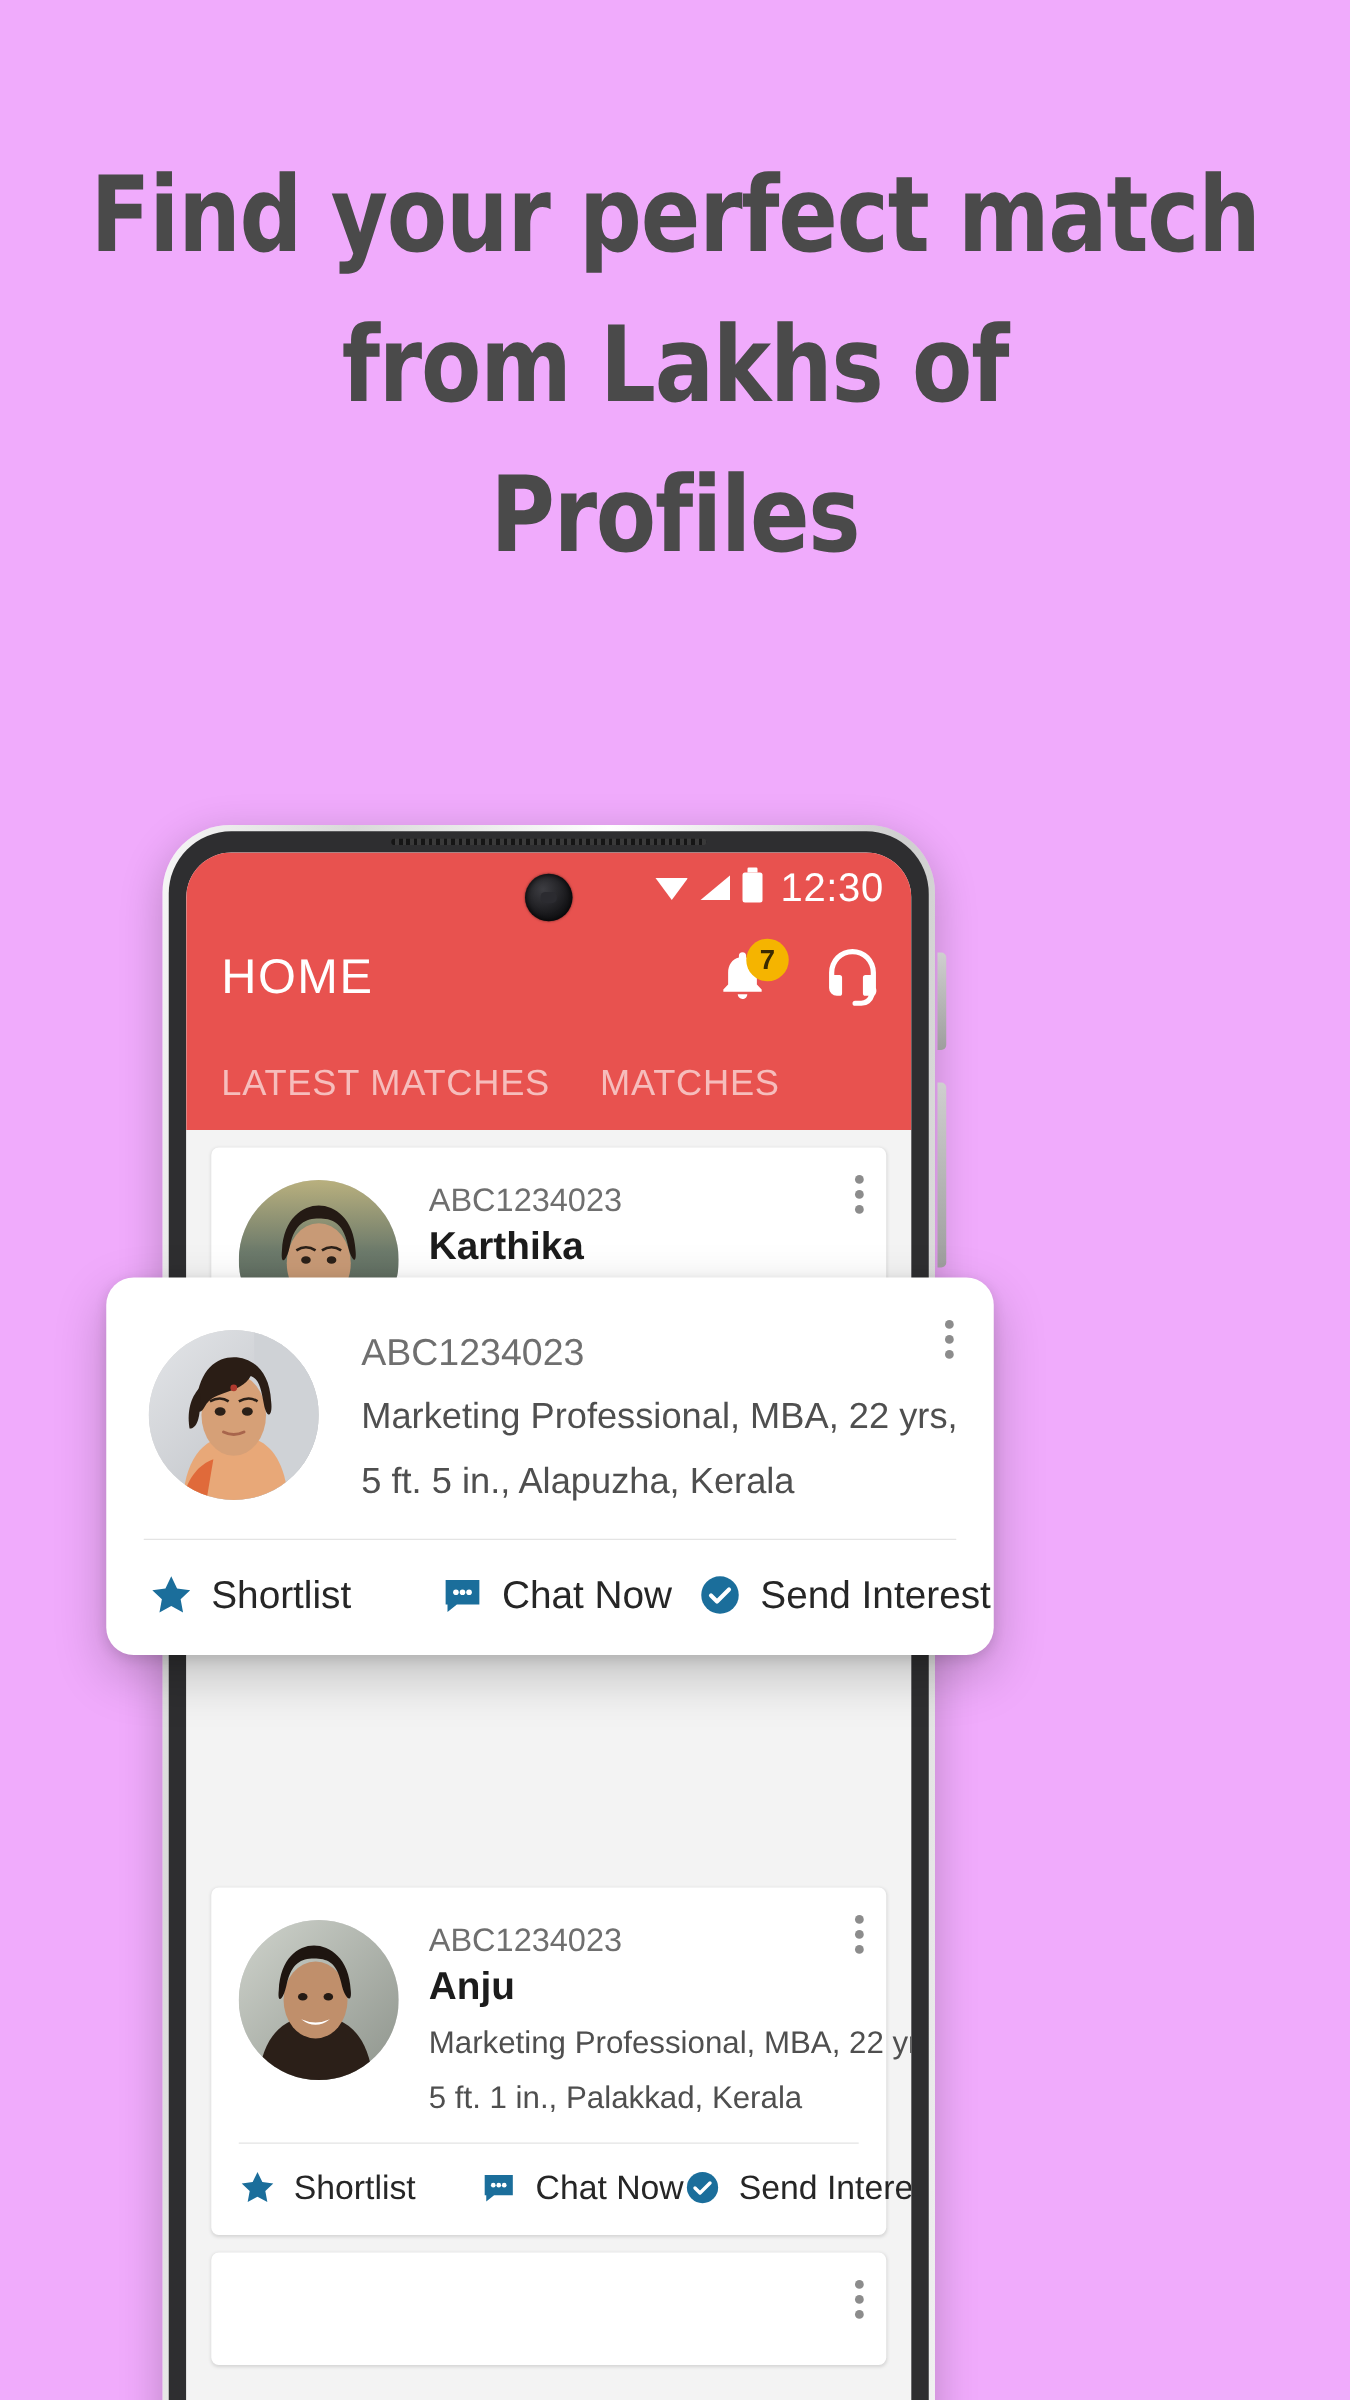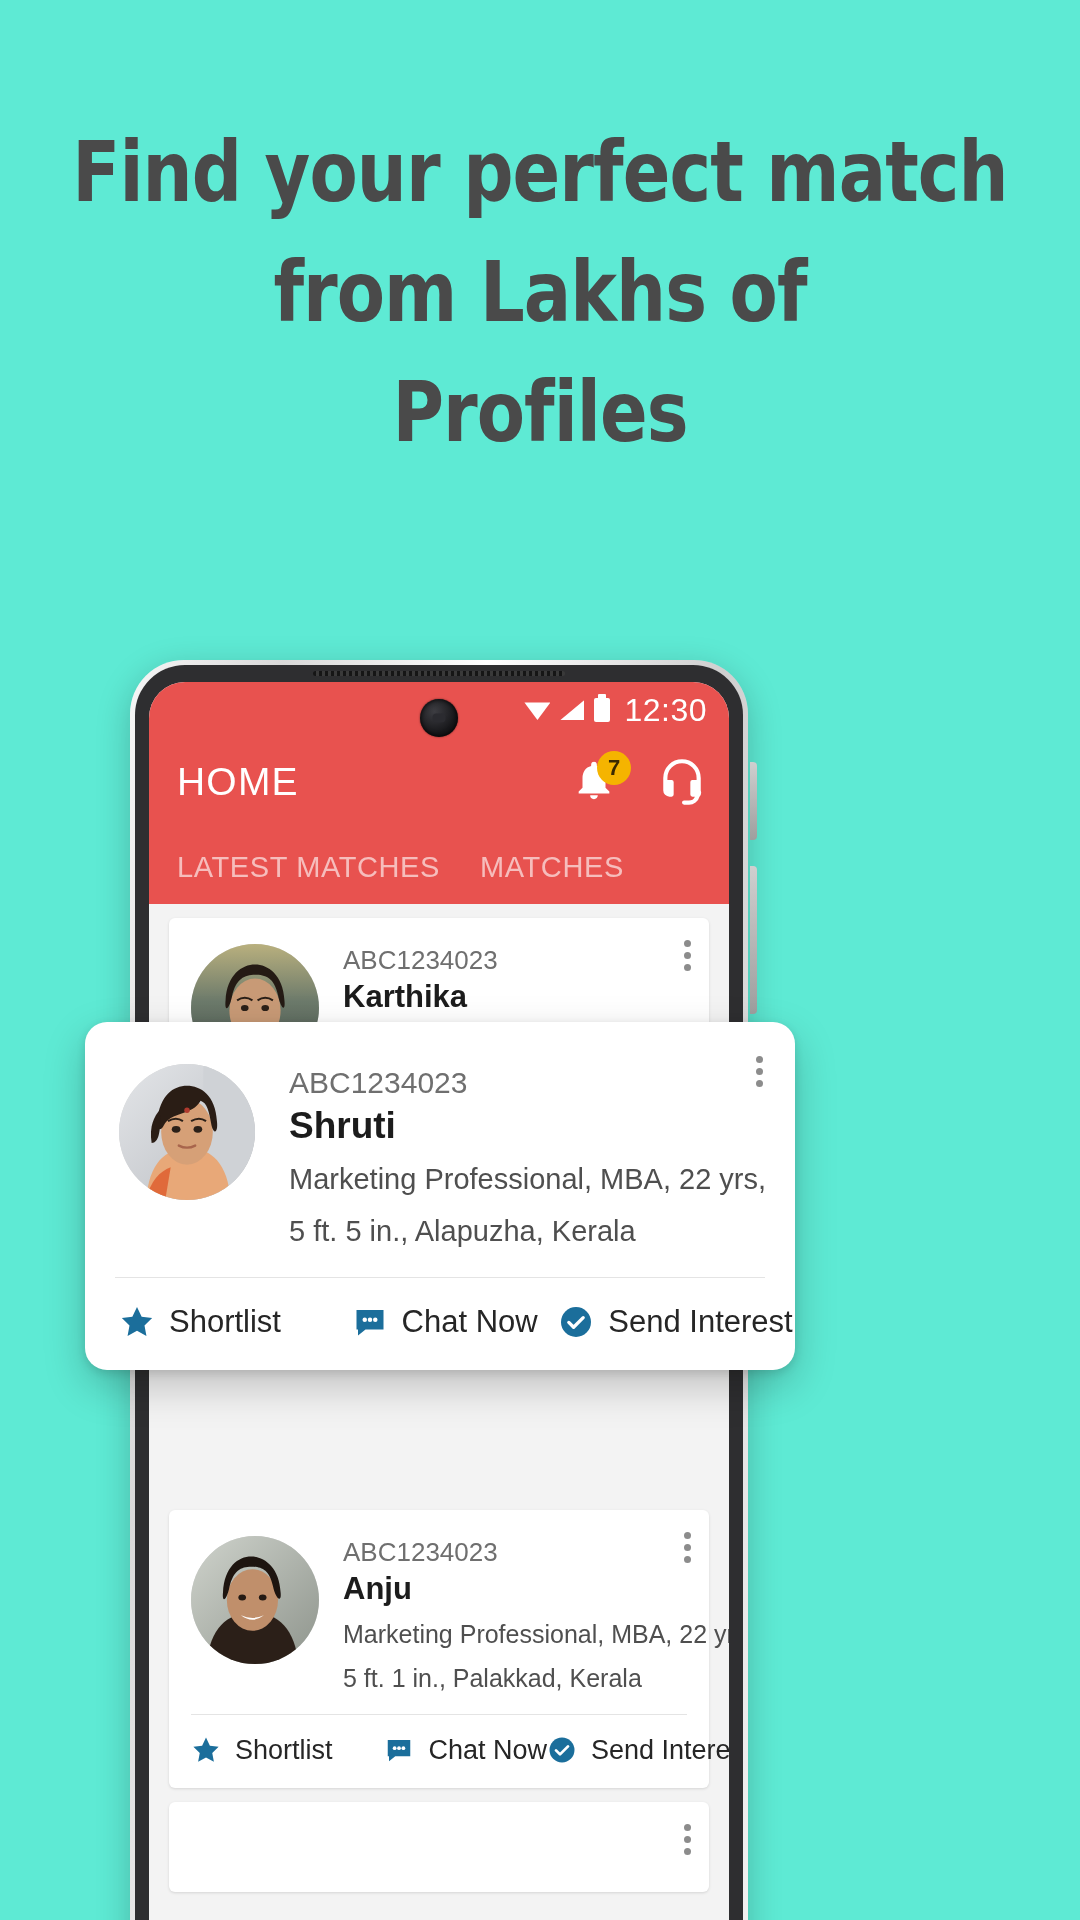--- a/index.html
+++ b/index.html
@@ -2,21 +2,21 @@
 <html><head>
 <meta charset="utf-8">
 <style>
   * { margin:0; padding:0; box-sizing:border-box; }
   html, body {
     width:1080px; height:1920px;
     overflow:hidden;
     background:#ebebeb;
     font-family:"Liberation Sans", sans-serif;
   }
-  #stage { position:relative; width:1080px; height:1920px; background:#5eead4; }
+  #stage { position:relative; width:1080px; height:1920px; background:#f0abfc; }
 
   
   .headline {
     position:absolute; top:112px; left:0; width:1080px;
     text-align:center;
     font-family:"DejaVu Sans Condensed","Liberation Sans", sans-serif;
     font-weight:bold;
     font-size:84px;
     line-height:120px;
     letter-spacing:-1px;
@@ -416,21 +416,20 @@
           <ellipse cx="42" cy="48" rx="3.2" ry="2.5" fill="#2b2018"></ellipse>
           <ellipse cx="58" cy="48" rx="3.2" ry="2.5" fill="#2b2018"></ellipse>
           <path d="M44 60q6 3 12 0" stroke="#a8654c" stroke-width="1.8" fill="none" stroke-linecap="round"></path>
           <path d="M36 42q6-3.5 11 0" stroke="#2b2018" stroke-width="1.5" fill="none"></path>
           <path d="M53 42q6-3.5 11 0" stroke="#2b2018" stroke-width="1.5" fill="none"></path>
           <path d="M20 100c3-14 10-21 18-24l-4 24z" fill="#e06a3a"></path>
         </svg>
       </div>
       <div class="cinfo">
         <div class="cid">ABC1234023</div>
-        <div class="cname">Shruti</div>
         <div class="cdesc">Marketing Professional, MBA, 22 yrs,</div>
         <div class="cdesc">5 ft. 5 in., Alapuzha, Kerala</div>
       </div>
     </div>
     <div class="divider"></div>
     <div class="actions">
       <div class="act a1">
         <svg width="36" height="36" viewBox="0 0 24 24">
             <path class="blue" d="M12 2l3.1 6.5 7 .9-5.1 4.9 1.3 7-6.3-3.4L5.7 21.3l1.3-7L1.9 9.4l7-.9z"></path>
           </svg>

